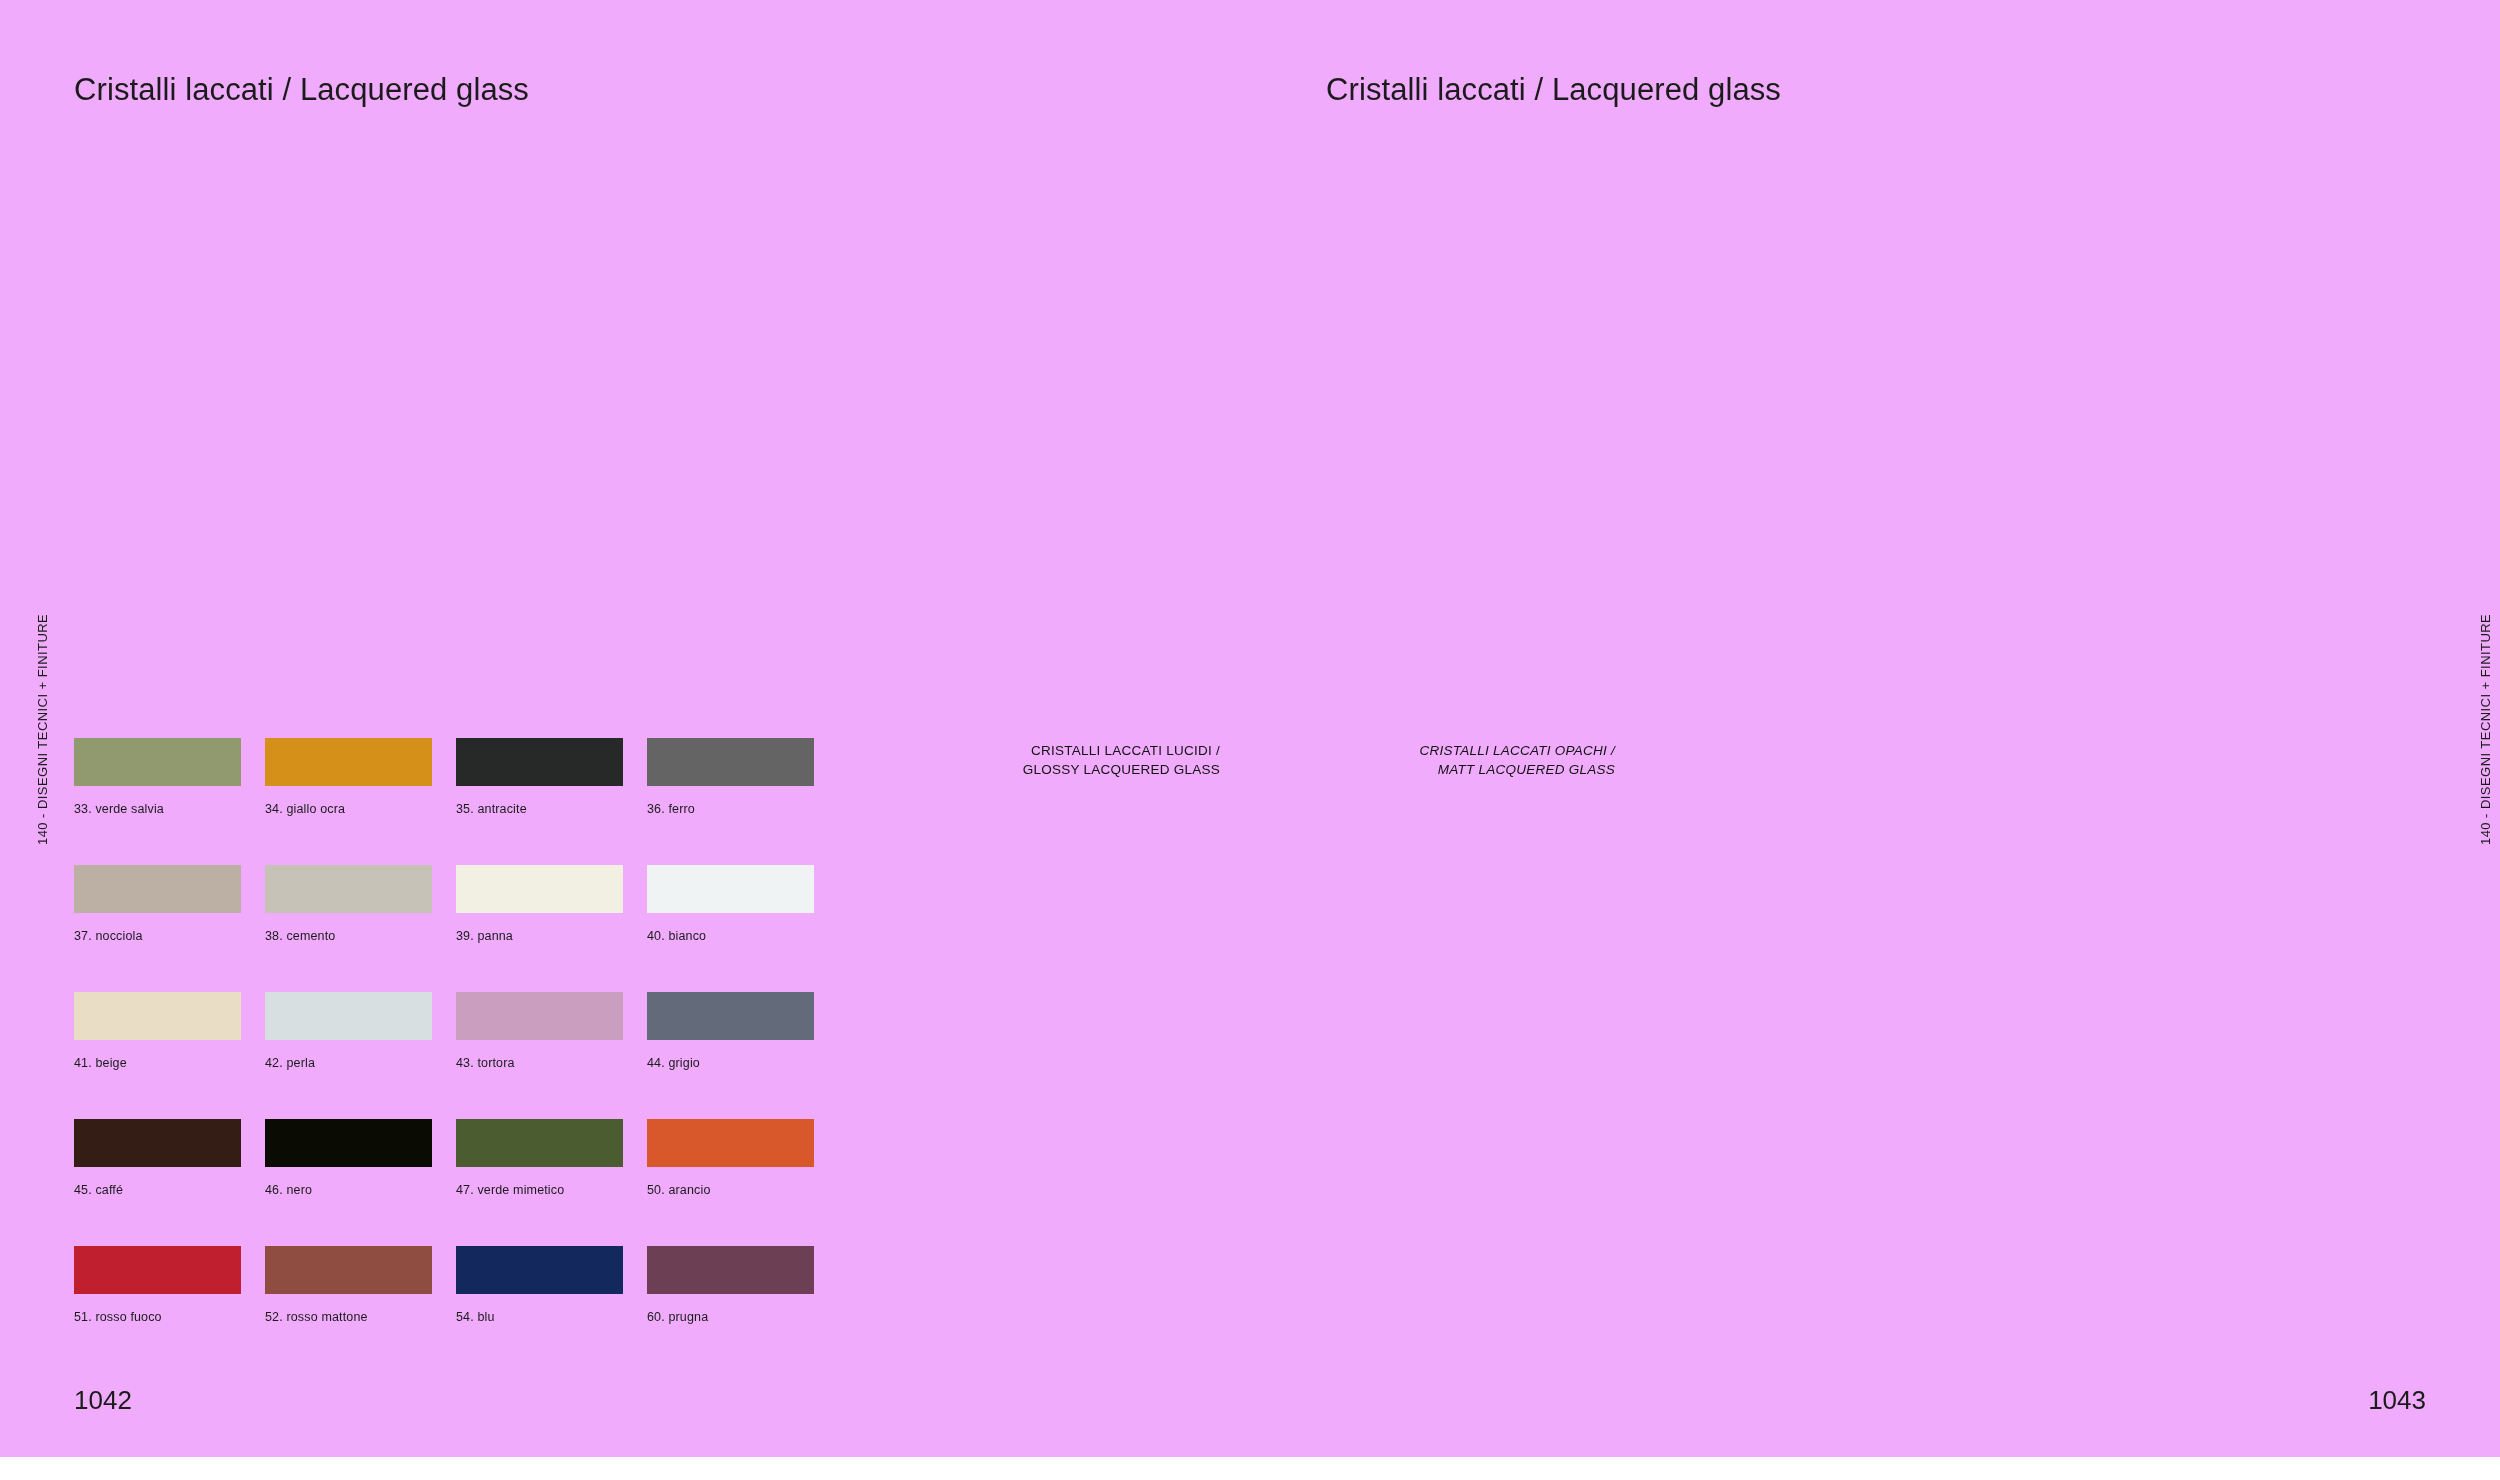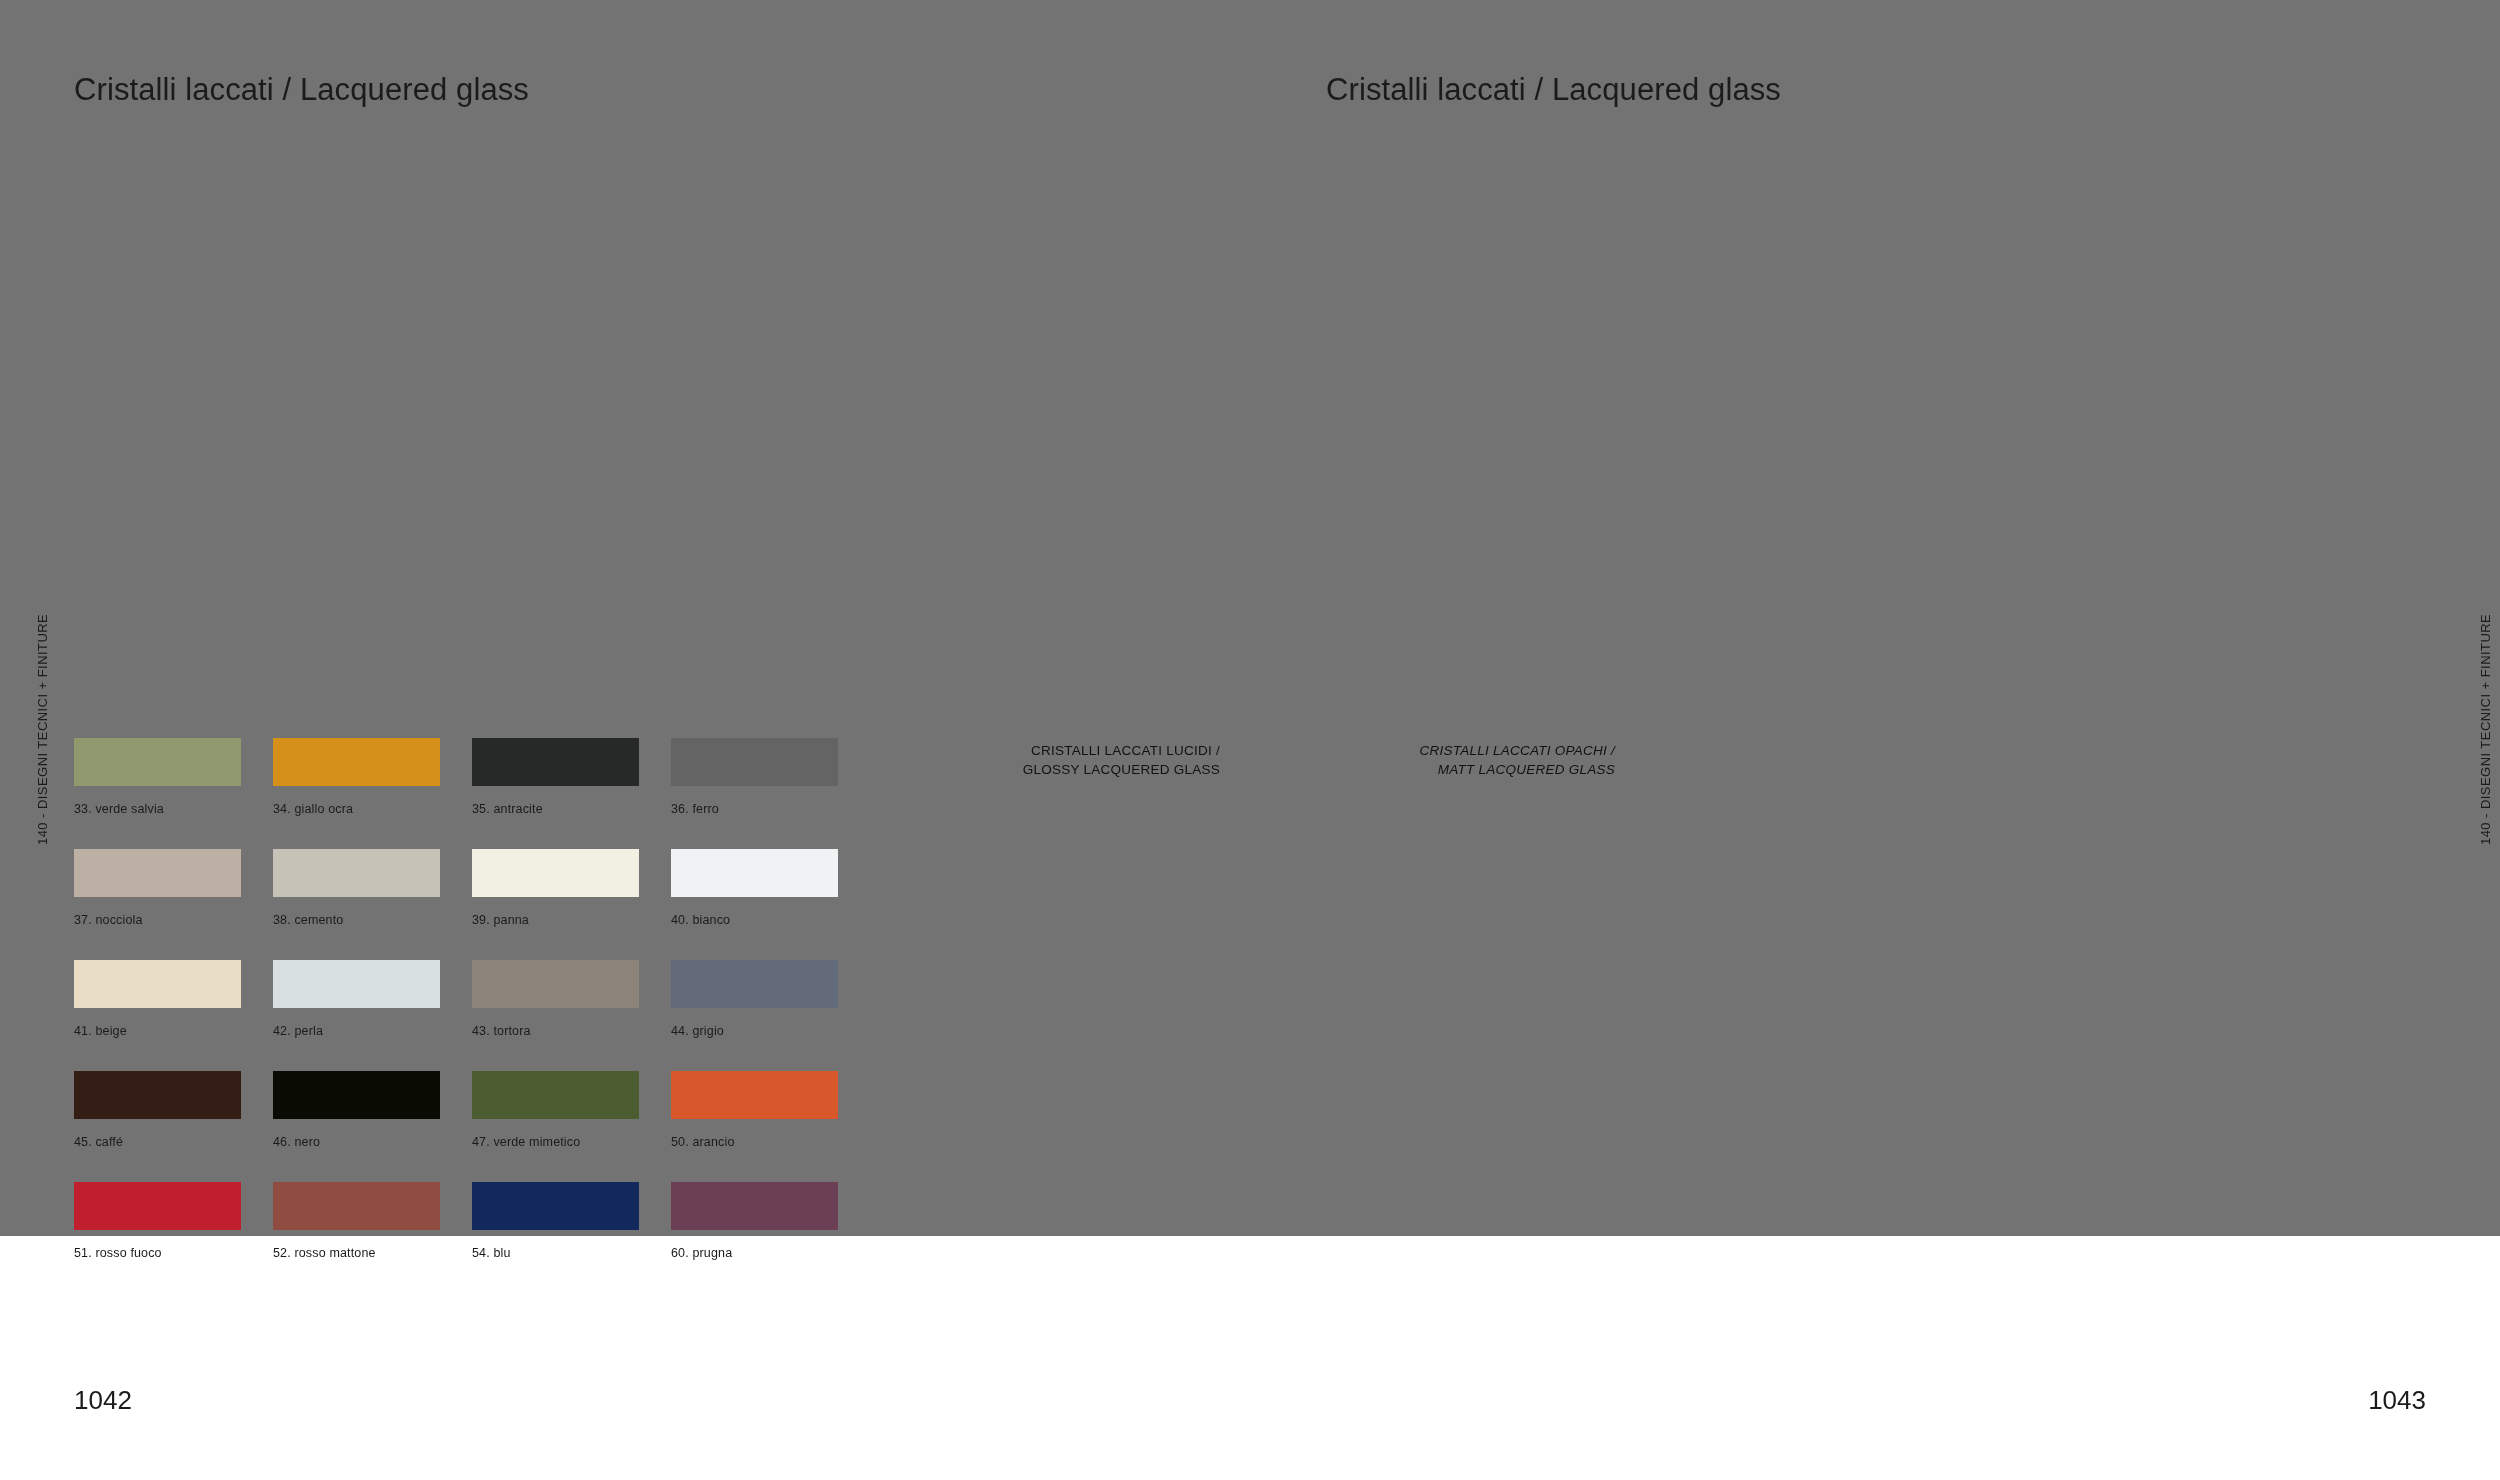--- a/index.html
+++ b/index.html
@@ -10,22 +10,22 @@
     height: 1480px;
     background: #ffffff;
     font-family: "Liberation Sans", sans-serif;
     color: #1a1a1a;
     overflow: hidden;
   }
 
   .spread {
     position: relative;
     width: 2500px;
-    height: 1236px;
-    background: #737373;
+    height: 1457px;
+    background: #f0abfc;
   }
 
   
   .page {
     position: absolute;
     top: 0;
     width: 1250px;
     height: 1480px;
   }
   .page-left  { left: 0; }
@@ -88,21 +88,20 @@
   .caption-glossy { left: 930px; width: 290px; }
   .caption-matt   { left: 1325px; width: 290px; font-style: italic; }
 
   
   .swatch-grid {
     position: absolute;
     display: grid;
     grid-template-columns: repeat(4, 167px);
     column-gap: 24px;
     row-gap: 48px;
-    gap: 32px;
   }
   .grid-left  { left: 74px;  top: 738px; }
 
   .swatch-cell {
     width: 167px;
   }
   .swatch-chip {
     width: 167px;
     height: 48px;
     display: block;

